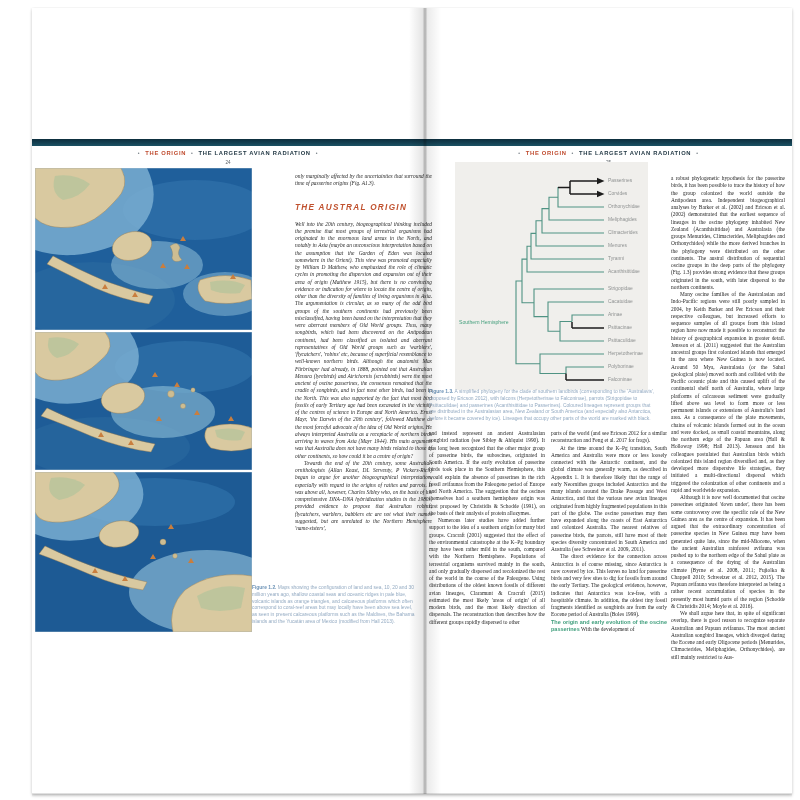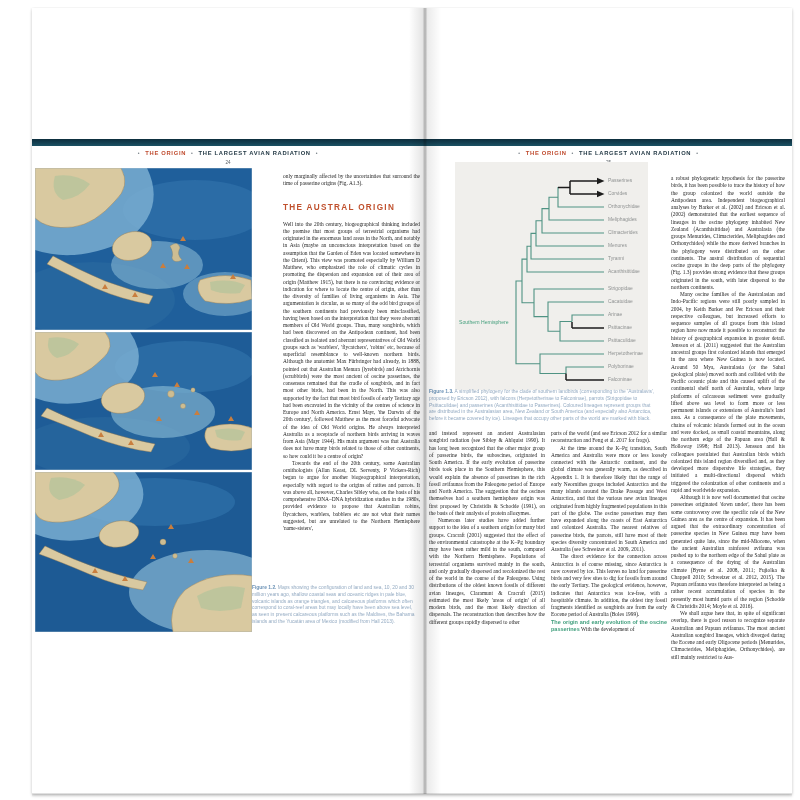--- a/index.html
+++ b/index.html
@@ -12,21 +12,21 @@
             background:linear-gradient(to right, rgba(0,0,0,0) 0%, rgba(0,0,0,0.10) 42%, rgba(0,0,0,0.32) 50%, rgba(0,0,0,0.08) 58%, rgba(0,0,0,0) 100%); }
   .topbar { position:absolute; left:32px; top:139px; width:760px; height:7px;
             background:linear-gradient(to bottom,#0d2e3d 0%, #133d4e 45%, #1b5264 100%); }
   .runhead { position:absolute; top:150px; height:9px; text-align:center; font-size:5.8px; letter-spacing:0.7px;
              color:#243a46; font-weight:bold; white-space:nowrap; }
   .runhead .accent { color:#bf4a2d; }
   .runhead .b { color:#7d868c; font-size:5px; margin:0 5px; }
   .pagenum { position:absolute; top:160px; text-align:center; font-size:4.6px; color:#5a6166; }
   .maps { position:absolute; left:35px; width:217px; }
   .maps svg { display:block; }
-  .textcol { position:absolute; left:283px; top:173px; width:137px; }
+  .textcol { position:absolute; left:295px; top:173px; width:137px;font-style:italic; }
   p.body { margin:0; text-align:justify; font-family:"Liberation Serif","DejaVu Serif",serif;
            font-size:5.4px; line-height:7.25px; color:#262626; }
   .plist p.body + p.body { text-indent:9px; }
   .austral { margin:15px 0 9px 0; font-size:8.2px; font-weight:bold; letter-spacing:1.3px; color:#c0512e; }
   .caption { position:absolute; font-size:4.9px; line-height:6.8px; color:#93aac2; text-align:left; }
   .caption .figlabel { font-weight:bold; color:#6b92b6; }
   .figpanel { position:absolute; left:455px; top:162px; width:193px; height:228px; background:#f0efec; }
   .tip { position:absolute; left:153px; font-size:4.9px; line-height:6px; color:#8f9292; white-space:nowrap; }
   .sidelabel { position:absolute; left:4px; top:157px; font-size:5.1px; color:#46a07e; white-space:nowrap; }
   .colA { position:absolute; top:430px; width:116px; }

